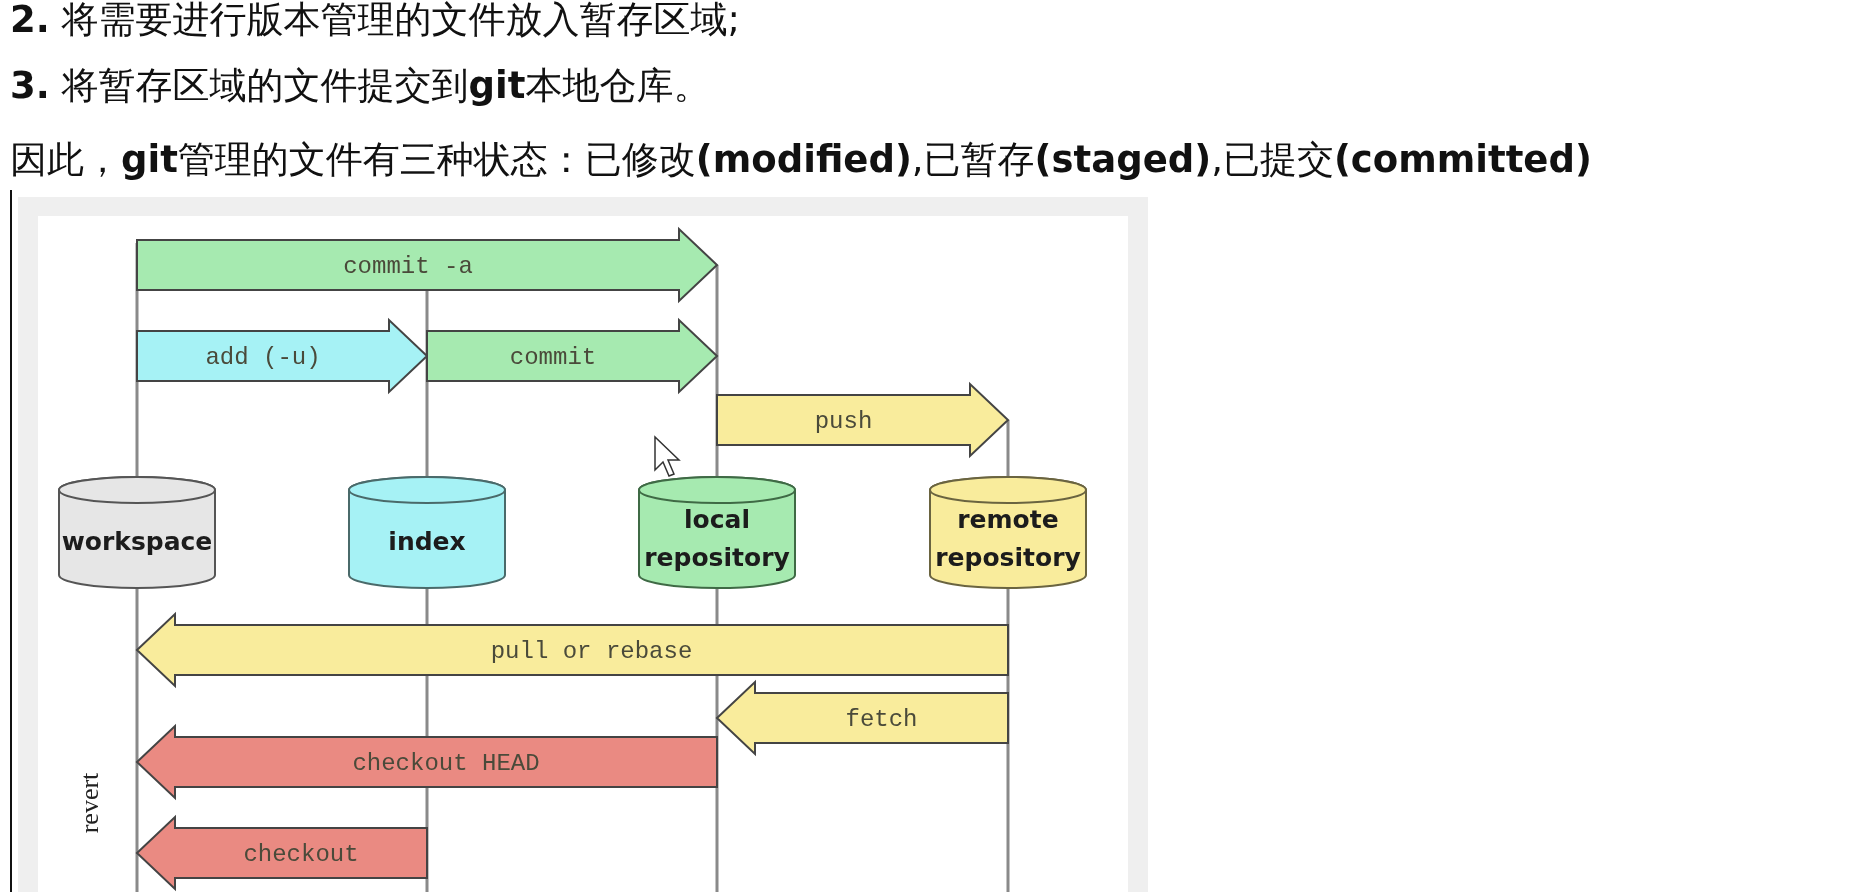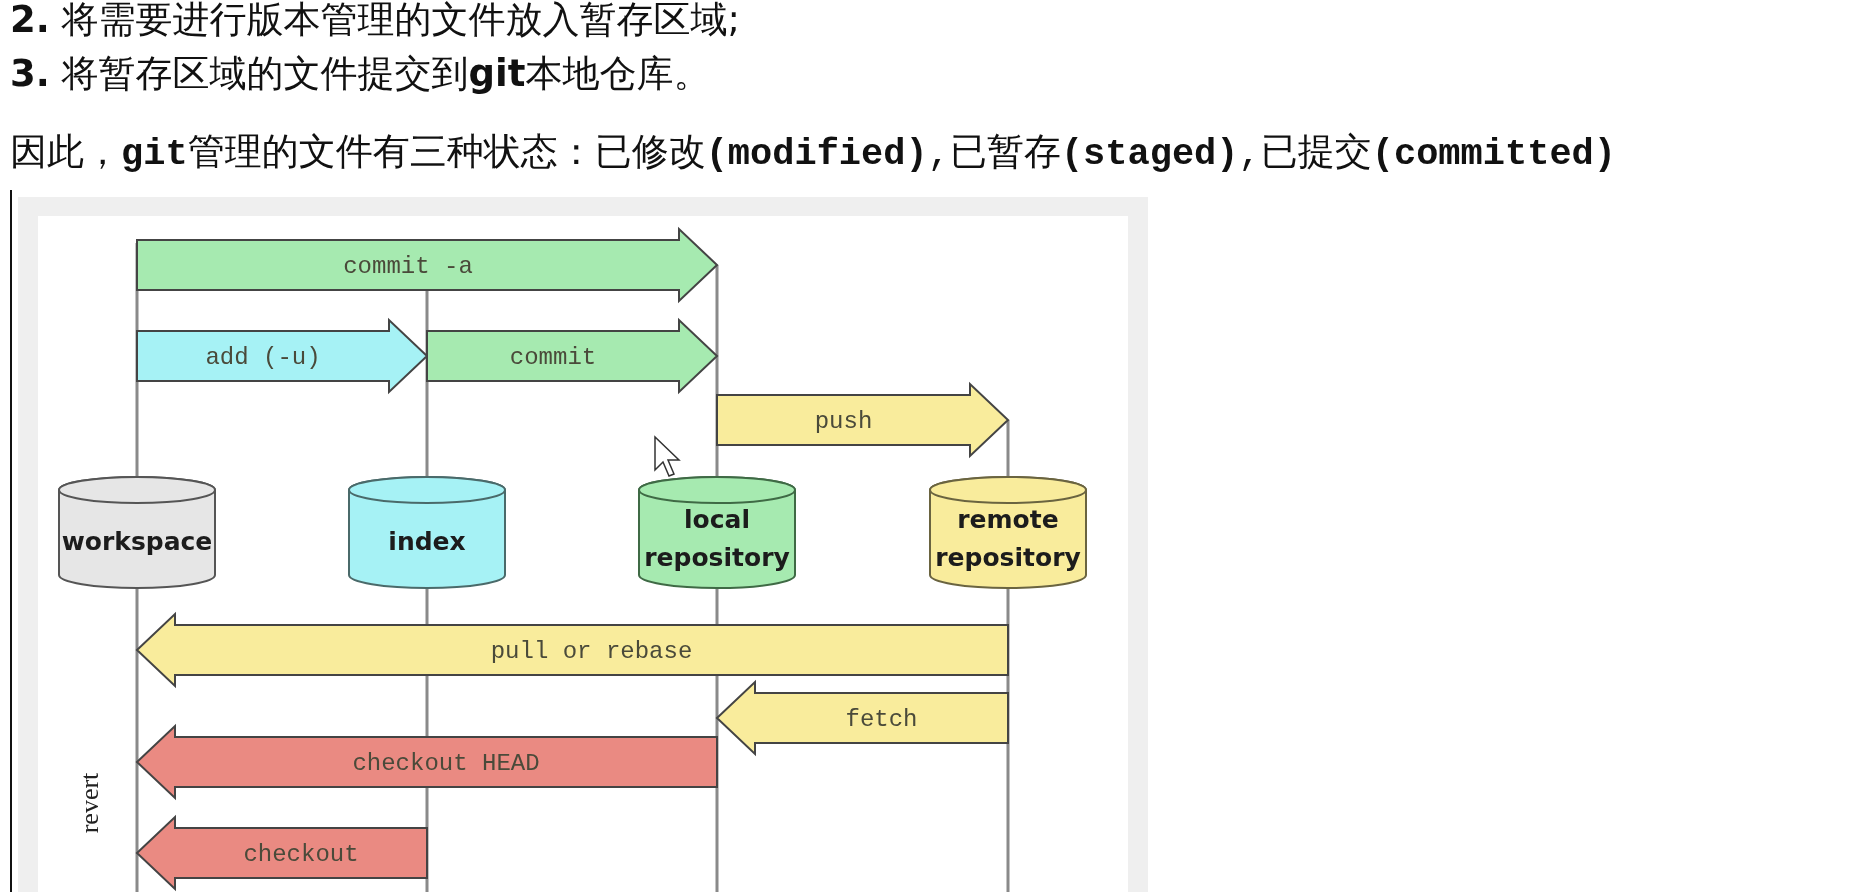--- a/index.html
+++ b/index.html
@@ -1,22 +1,22 @@
 <!DOCTYPE html>
 <html><head>
 <meta charset="utf-8">
 <style>
   html, body { margin: 0; padding: 0; background: #ffffff; }
   body { width: 1872px; height: 892px; position: relative; overflow: hidden;
          font-family: "DejaVu Sans", "Liberation Sans", sans-serif; color: #111; }
   .line { position: absolute; left: 10px; font-size: 37px; line-height: 44px; white-space: nowrap; letter-spacing: 0px; }
   .line b { font-weight: bold; }
   #l1 { top: -2px; }
-  #l2 { top: 52px; }
-  #l3 { top: 132px; font-family: Liberation Mono, monospace; }
+  #l2 { top: 64px; }
+  #l3 { top: 138px; }
   .cursor-bar { position: absolute; left: 10px; top: 190px; width: 2px; height: 702px; background: #111; }
   .frame { position: absolute; left: 18px; top: 197px; width: 1130px; height: 720px; background: #efefef; }
   .inner { position: absolute; left: 38px; top: 216px; width: 1090px; height: 700px; background: #ffffff; }
   svg#diagram { position: absolute; left: 0; top: 0; }
   .arrow-label { font-family: "Liberation Mono", "DejaVu Sans Mono", monospace; font-size: 24px; fill: #4a4a3a; }
   .cyl-label { font-family: "DejaVu Sans", sans-serif; font-size: 25px; fill: #1c1c1c; font-weight: bold; }
   .revert { font-family: "Liberation Serif", "DejaVu Serif", serif; font-size: 26px; fill: #222; }
 </style>
 </head>
 <body>

